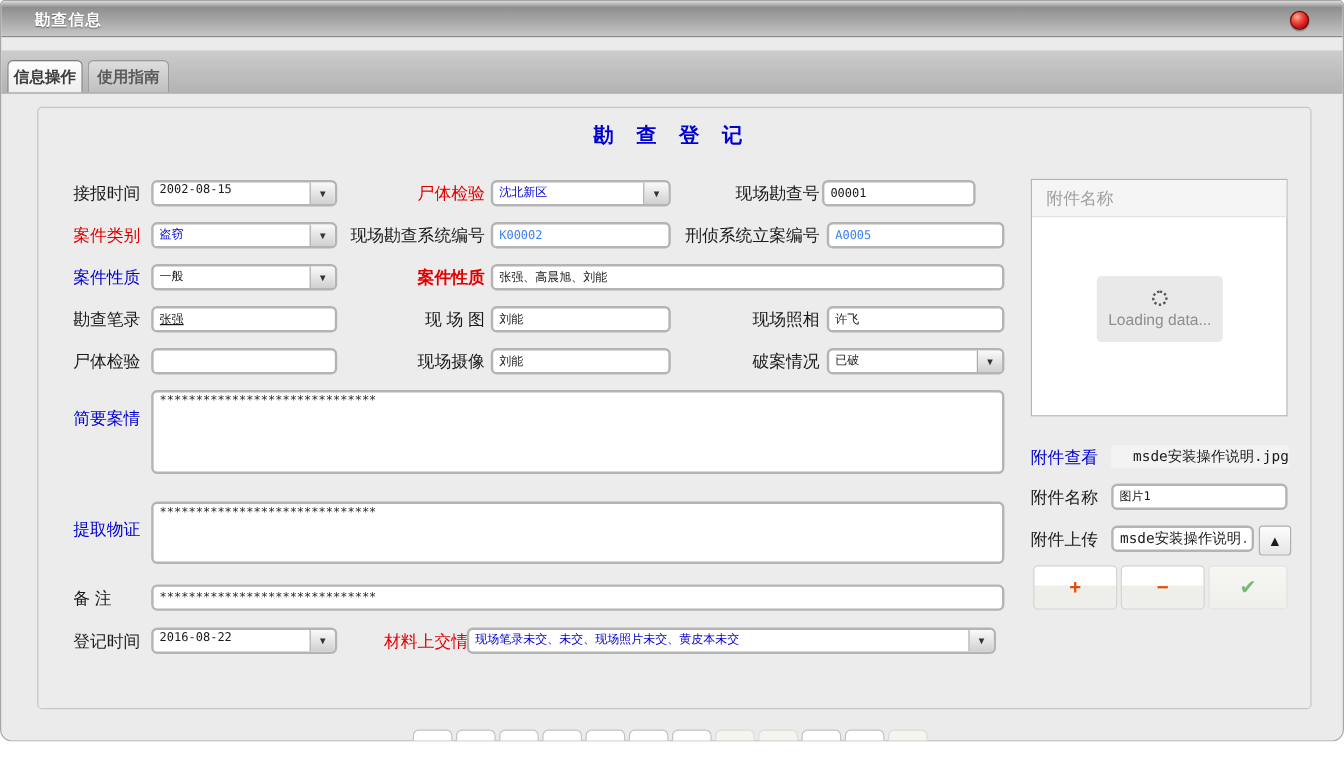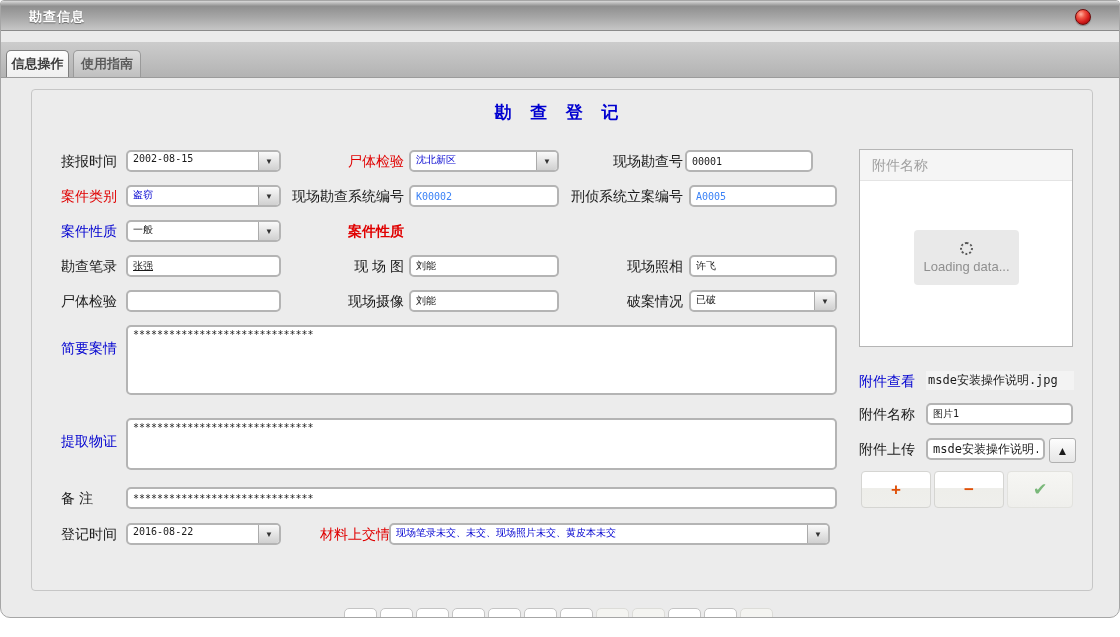--- a/index.html
+++ b/index.html
@@ -63,21 +63,21 @@
   .attach-header { height:31px; line-height:31px; padding-left:12px; background:#f5f5f5;
     color:#a0a0a0; font-size:14px; border-bottom:1px solid #e4e4e4; }
   .loading-box { position:absolute; left:54px; top:80px; width:105px; height:55px;
     background:#e9e9e9; border-radius:4px; display:flex; flex-direction:column;
     align-items:center; justify-content:center; gap:4px; }
   .spinner { width:13px; height:13px; border:2px dotted #555; border-radius:50%; }
   .loading-text { color:#8f8f8f; font-size:13px; }
 
   .view-value { position:absolute; left:925px; top:370px; width:148px; height:19px;
     line-height:19px; background:#f3f3f3; font-family:"DejaVu Sans Mono",monospace;
-    font-size:12px; color:#1a1a1a; padding-left:2px; white-space:nowrap; }
+    font-size:12px; color:#1a1a1a; padding-left:2px; white-space:nowrap;text-align:right; }
   .upload-btn { position:absolute; left:1048px; top:437px; width:27px; height:25px;
     border:1px solid #b0b0b0; border-radius:3px; background:linear-gradient(180deg,#fdfdfd,#e6e6e6);
     font-size:12px; color:#1b1b1b; display:flex; align-items:center; justify-content:center; }
 
   .act-btn { position:absolute; top:470px; height:37px; border:1px solid #d5d5d2; border-radius:4px;
     background:linear-gradient(180deg,#ffffff 0%,#ffffff 45%,#eeeeea 46%,#efefec 100%);
     font-size:17px; font-weight:bold; display:flex; align-items:center; justify-content:center; }
   .act-add { left:860px; width:70px; color:#e05008; }
   .act-remove { left:933px; width:70px; color:#e05008; }
   .act-confirm { left:1006px; width:66px; color:#7ab87a;
@@ -128,20 +128,21 @@
   <input class="tinput green" style="left: 408px; top: 184px; width: 150px;" value="K00002">
   <div class="lbl c3" style="top:184px">刑侦系统立案编号</div>
   <input class="tinput green" style="left: 688px; top: 184px; width: 148px;" value="A0005">
 
   <div class="lbl blue" style="left:60px;top:219px">案件性质</div>
   <div class="combo" style="left:125px;top:219px;width:155px">
     <span class="cval">一般</span>
     <span class="arrow">▼</span>
   </div>
   <div class="lbl c2 red bold" style="top:219px">案件性质</div>
+  <input class="tinput" style="left: 408px; top: 219px; width: 428px;" value="张强、高晨旭、刘能">
 
   <div class="lbl" style="left:60px;top:254px">勘查笔录</div>
   <input class="tinput" style="left: 125px; top: 254px; width: 155px; text-decoration: underline;" value="张强">
   <div class="lbl c2" style="top:254px">现 场 图</div>
   <input class="tinput" style="left: 408px; top: 254px; width: 150px;" value="刘能">
   <div class="lbl c3" style="top:254px">现场照相</div>
   <input class="tinput" style="left: 688px; top: 254px; width: 148px;" value="许飞">
 
   <div class="lbl" style="left:60px;top:289px">尸体检验</div>
   <input class="tinput" style="left: 125px; top: 289px; width: 155px;" value="">

